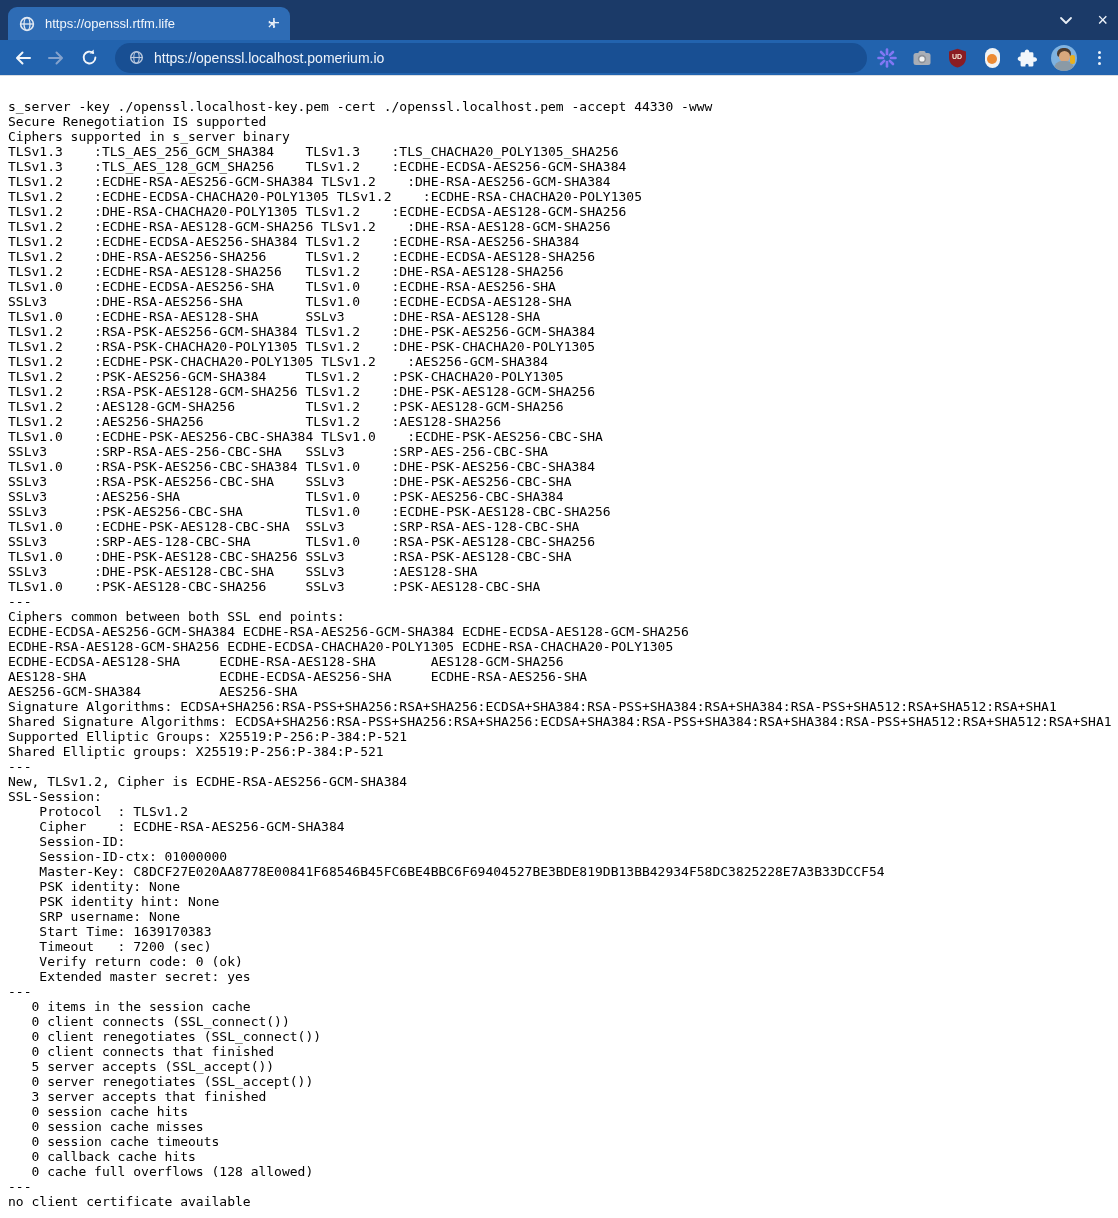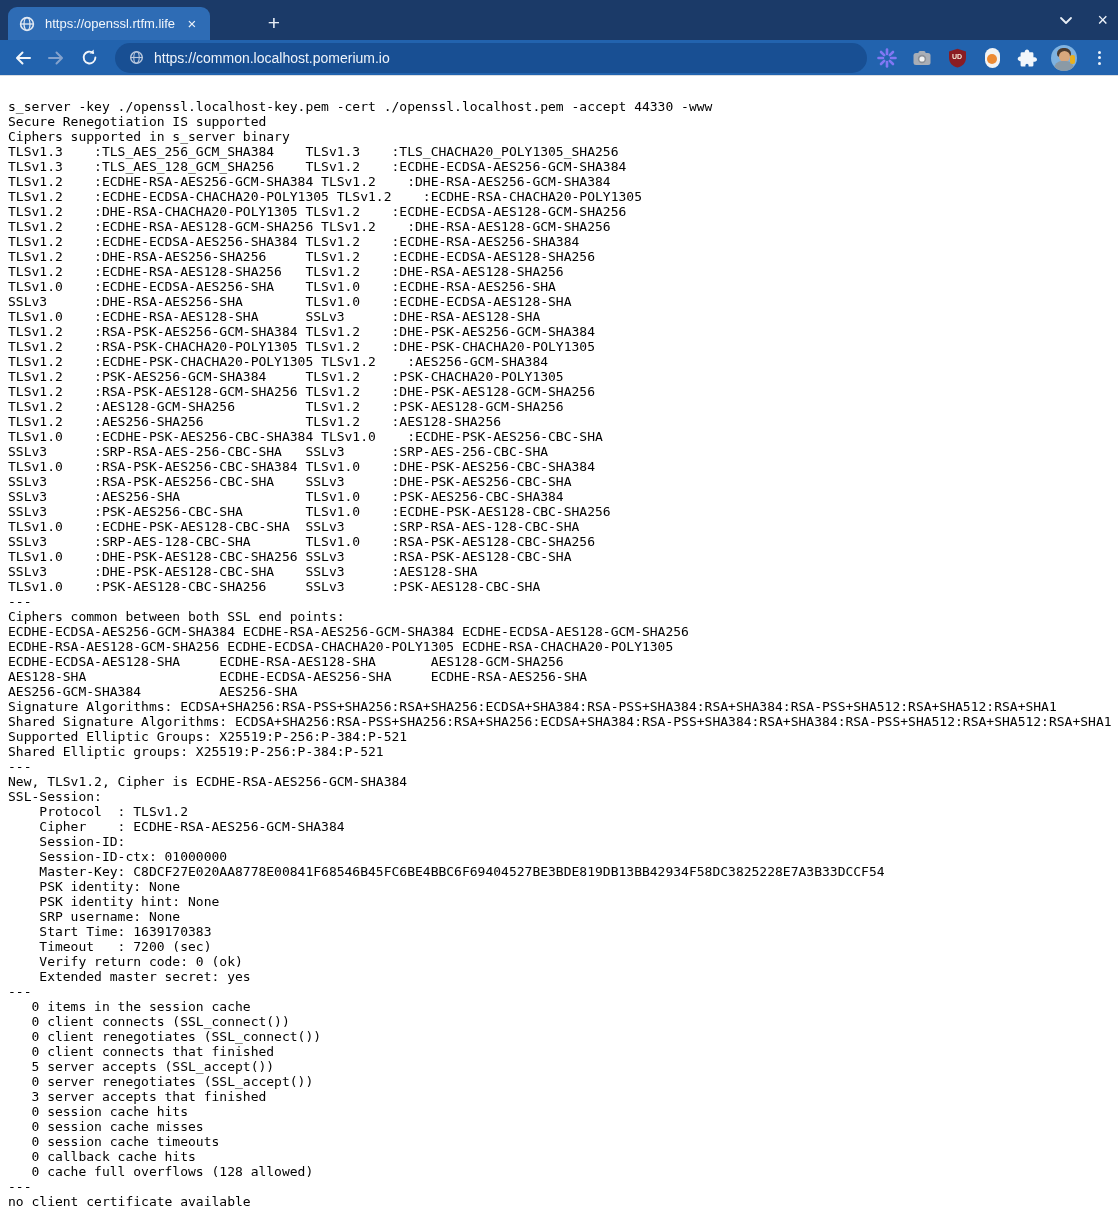--- a/index.html
+++ b/index.html
@@ -13,21 +13,21 @@
 
   
   .tabstrip {
     position: relative;
     height: 40px;
     background: #1b3a68;
   }
   .tab {
     position: absolute;
     left: 8px; bottom: 0;
-    width: 202px; height: 33px;
+    width: 282px; height: 33px;
     background: #2e6cb5;
     border-radius: 9px 9px 0 0;
     display: flex; align-items: center;
     padding: 0 10px 0 11px;
   }
   .tab-title {
     flex: 1;
     margin-left: 10px;
     color: #f2f6fb;
     font-size: 13px;
@@ -169,21 +169,21 @@
   </span>
 
   <div class="omnibox">
     <span style="display:flex;">
       <svg width="15" height="15" viewBox="0 0 16 16">
         <circle cx="8" cy="8" r="6.2" fill="none" stroke="#b9c8de" stroke-width="1.5"></circle>
         <ellipse cx="8" cy="8" rx="2.9" ry="6.2" fill="none" stroke="#b9c8de" stroke-width="1.2"></ellipse>
         <line x1="1.8" y1="8" x2="14.2" y2="8" stroke="#b9c8de" stroke-width="1.2"></line>
       </svg>
     </span>
-    <span class="url">https://common.localhost.pomerium.io</span>
+    <span class="url">https://openssl.localhost.pomerium.io</span>
   </div>
 
   <div class="ext-row">
     <span class="ext">
       <svg width="20" height="20" viewBox="0 0 20 20">
         <g stroke="#8177f3" stroke-width="2.6" stroke-linecap="round">
           <line x1="10" y1="1.5" x2="10" y2="6"></line>
           <line x1="10" y1="14" x2="10" y2="18.5"></line>
           <line x1="1.5" y1="10" x2="6" y2="10"></line>
           <line x1="14" y1="10" x2="18.5" y2="10"></line>

